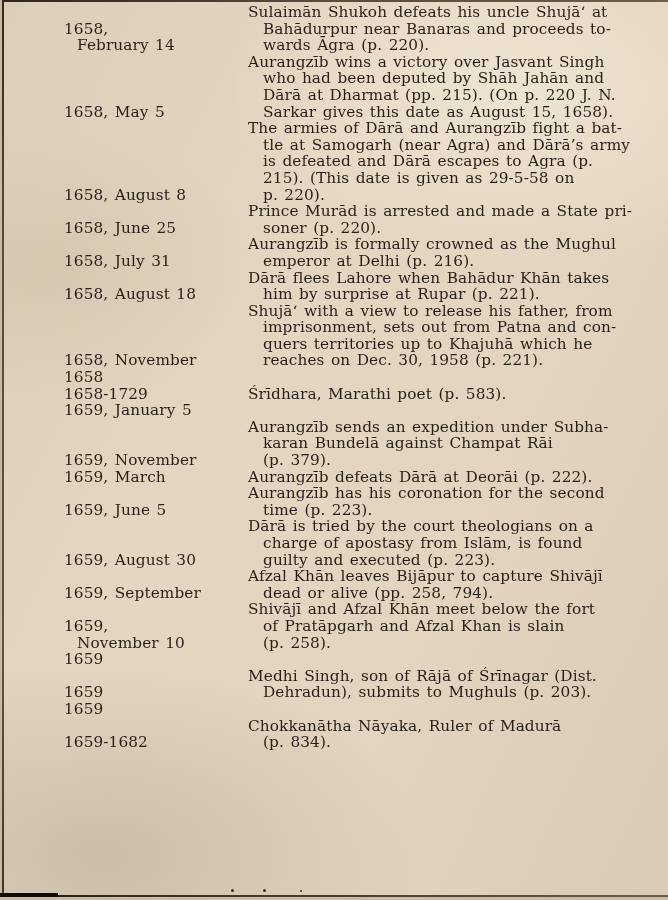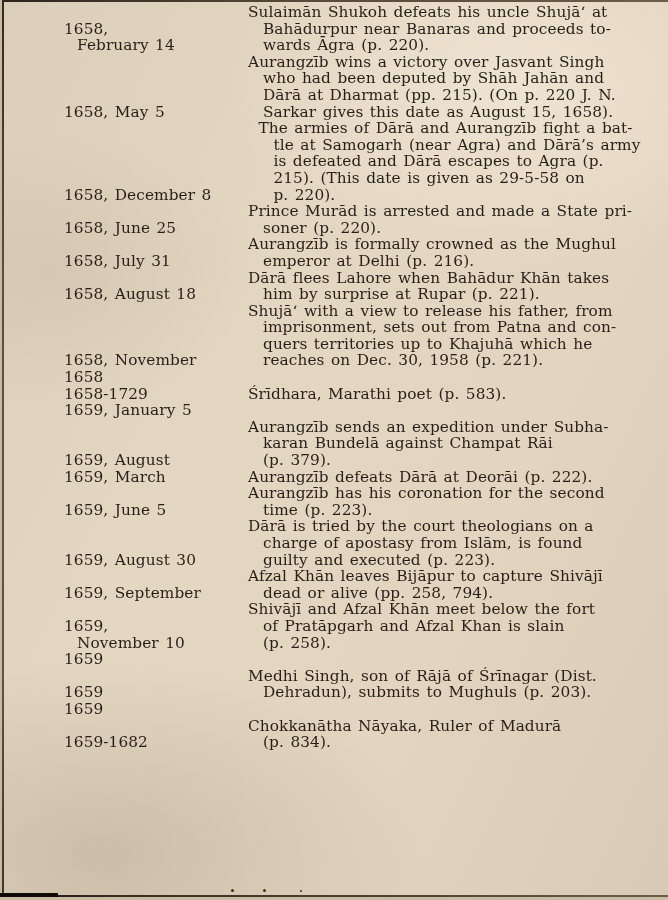--- a/index.html
+++ b/index.html
@@ -62,21 +62,21 @@
 wards Āgra (p. 220).</div>
     </div>
     <div class="row">
       <div class="date">1658, May 5</div>
       <div class="event">Aurangzīb wins a victory over Jasvant Singh
 who had been deputed by Shāh Jahān and
 Dārā at Dharmat (pp. 215). (On p. 220 J. N.
 Sarkar gives this date as August 15, 1658).</div>
     </div>
     <div class="row">
-      <div class="date">1658, December 8</div>
+      <div class="date">1658, August 8</div>
       <div class="event">The armies of Dārā and Aurangzīb fight a bat-
 tle at Samogarh (near Agra) and Dārā’s army
 is defeated and Dārā escapes to Agra (p.
 215). (This date is given as 29-5-58 on
 p. 220).</div>
     </div>
     <div class="row">
       <div class="date">1658, June 25</div>
       <div class="event">Prince Murād is arrested and made a State pri-
 soner (p. 220).</div>
@@ -102,21 +102,21 @@
       <div class="date">1658</div>
     </div>
     <div class="row">
       <div class="date">1658-1729</div>
       <div class="event">Śrīdhara, Marathi poet (p. 583).</div>
     </div>
     <div class="row">
       <div class="date">1659, January 5</div>
     </div>
     <div class="row">
-      <div class="date">1659, August</div>
+      <div class="date">1659, November</div>
       <div class="event">Aurangzīb sends an expedition under Subha-
 karan Bundelā against Champat Rāi
 (p. 379).</div>
     </div>
     <div class="row">
       <div class="date">1659, March</div>
       <div class="event">Aurangzīb defeats Dārā at Deorāi (p. 222).</div>
     </div>
     <div class="row">
       <div class="date">1659, June 5</div>

